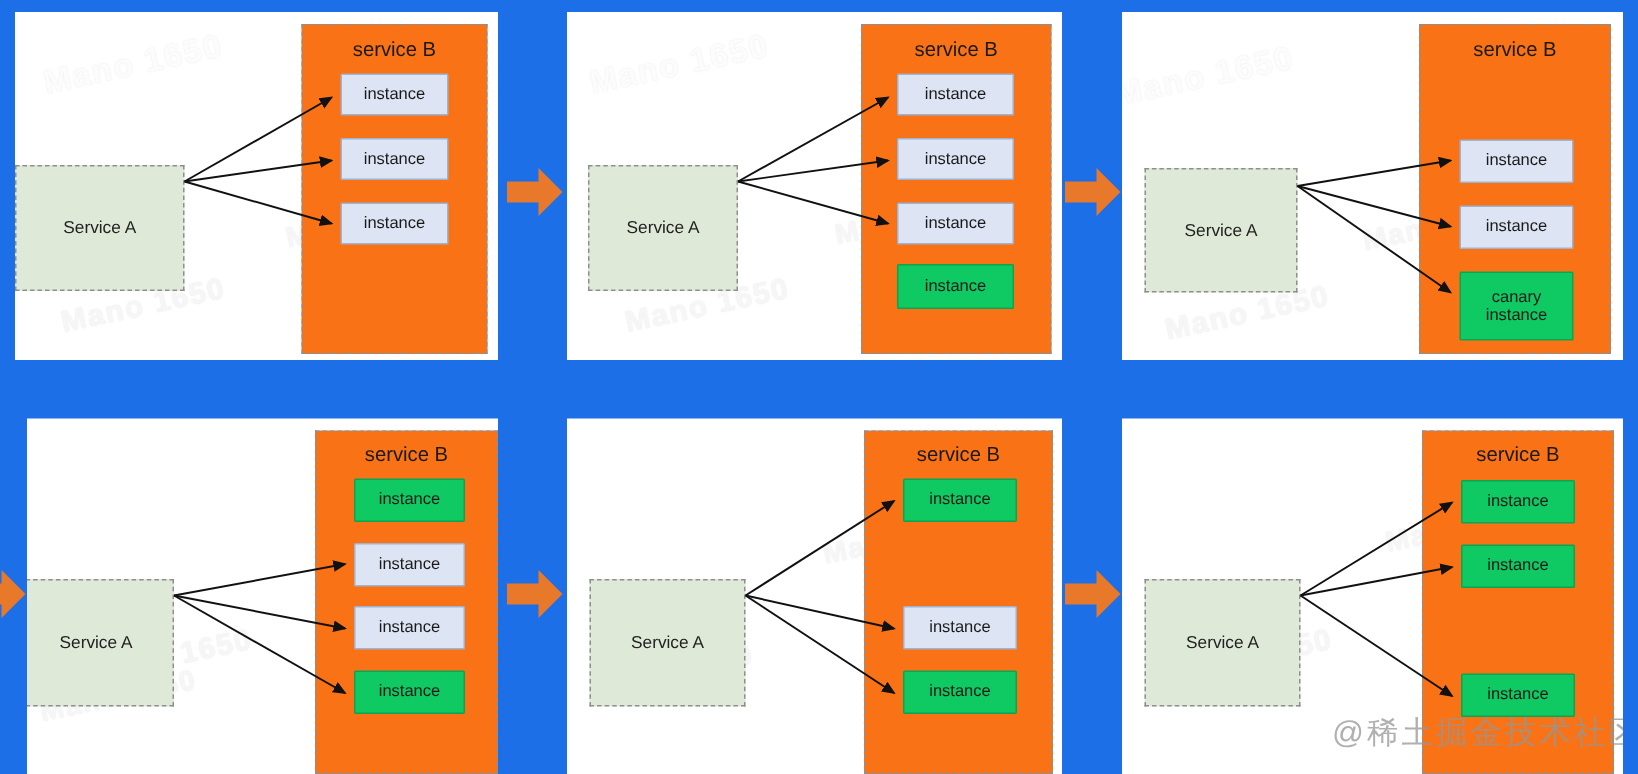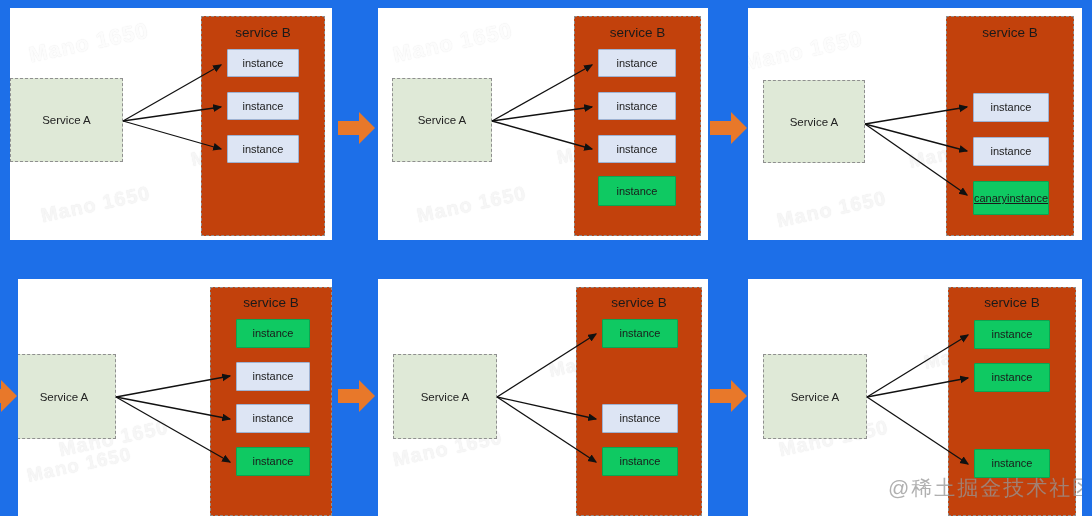--- a/index.html
+++ b/index.html
@@ -49,30 +49,31 @@
   }
 
   
   .svcA {
     position: absolute;
     background: #dfe9d7;
     border: 1px dashed #8f8f8f;
     display: flex;
     align-items: center;
     justify-content: center;
+    margin-top: 32px;
   }
   .svcA span {
     font-size: 11.5px;
     color: #222222;
   }
 
   
   .svcB {
     position: absolute;
-    background: #c2410c;
+    background: #f97316;
     border: 1px dashed #8f8f8f;
   }
   .svcB-title {
     position: absolute;
     left: 0; right: 0;
     text-align: center;
     font-size: 13.5px;
     color: #1a1a1a;
   }
 
@@ -207,21 +208,21 @@
     <div class="svcB" style="left:198px; top:8px; width:128px; height:220px;">
       <div class="svcB-title" style="top:8px;">service B</div>
     </div>
 
     <div class="inst blue" style="left:225px; top:85px; width:76px; height:29px;">
       <span>instance</span>
     </div>
     <div class="inst blue" style="left:225px; top:129px; width:76px; height:29px;">
       <span>instance</span>
     </div>
-    <div class="inst green" style="left:225px; top:173px; width:76px; height:34px; flex-direction:row;text-decoration:underline;">
+    <div class="inst green" style="left:225px; top:173px; width:76px; height:46px; flex-direction:column;">
       <span>canary</span>
       <span>instance</span>
     </div>
 
     <div class="svcA" style="left:15px; top:72px; width:102px; height:83px;">
       <span>Service A</span>
     </div>
 
     <svg class="arrows" width="334" height="232">
       <defs>

